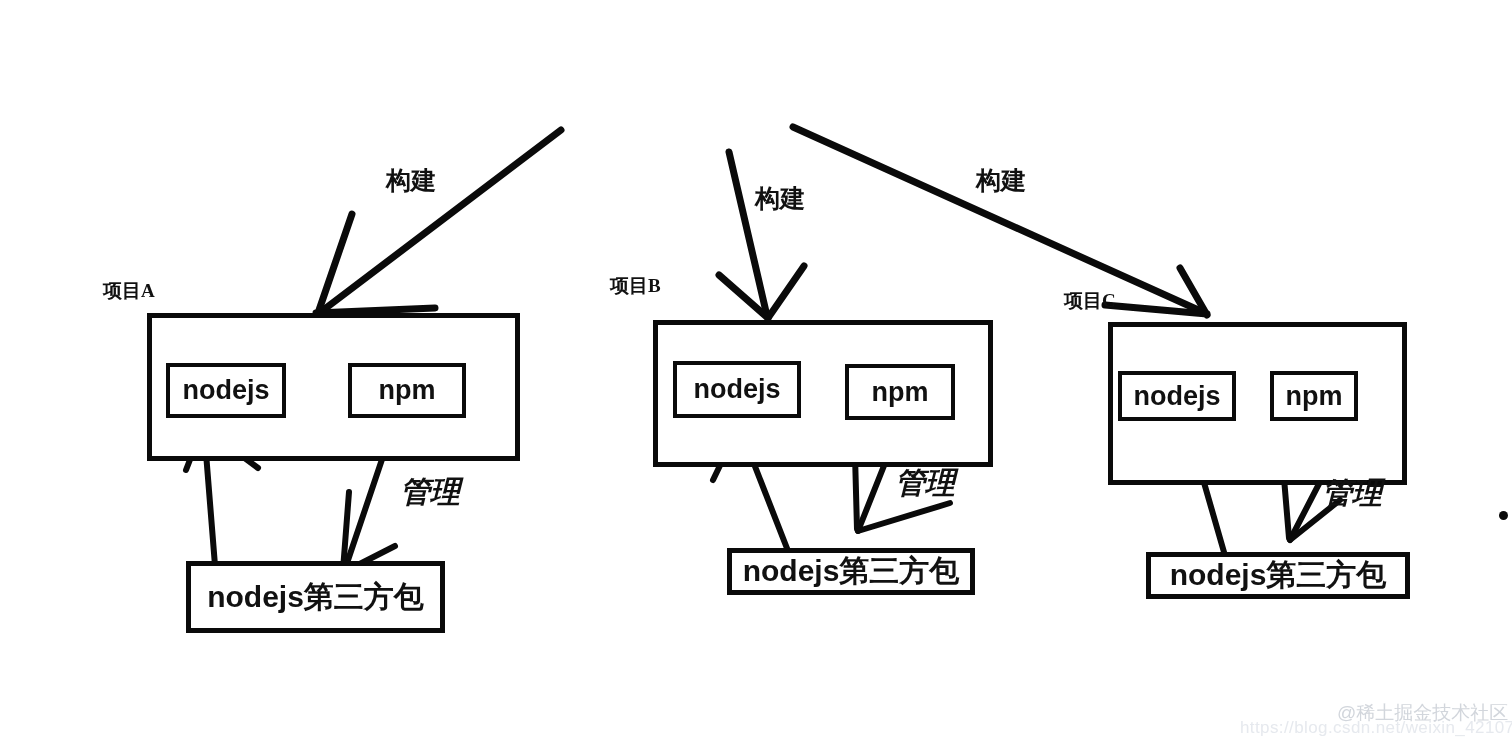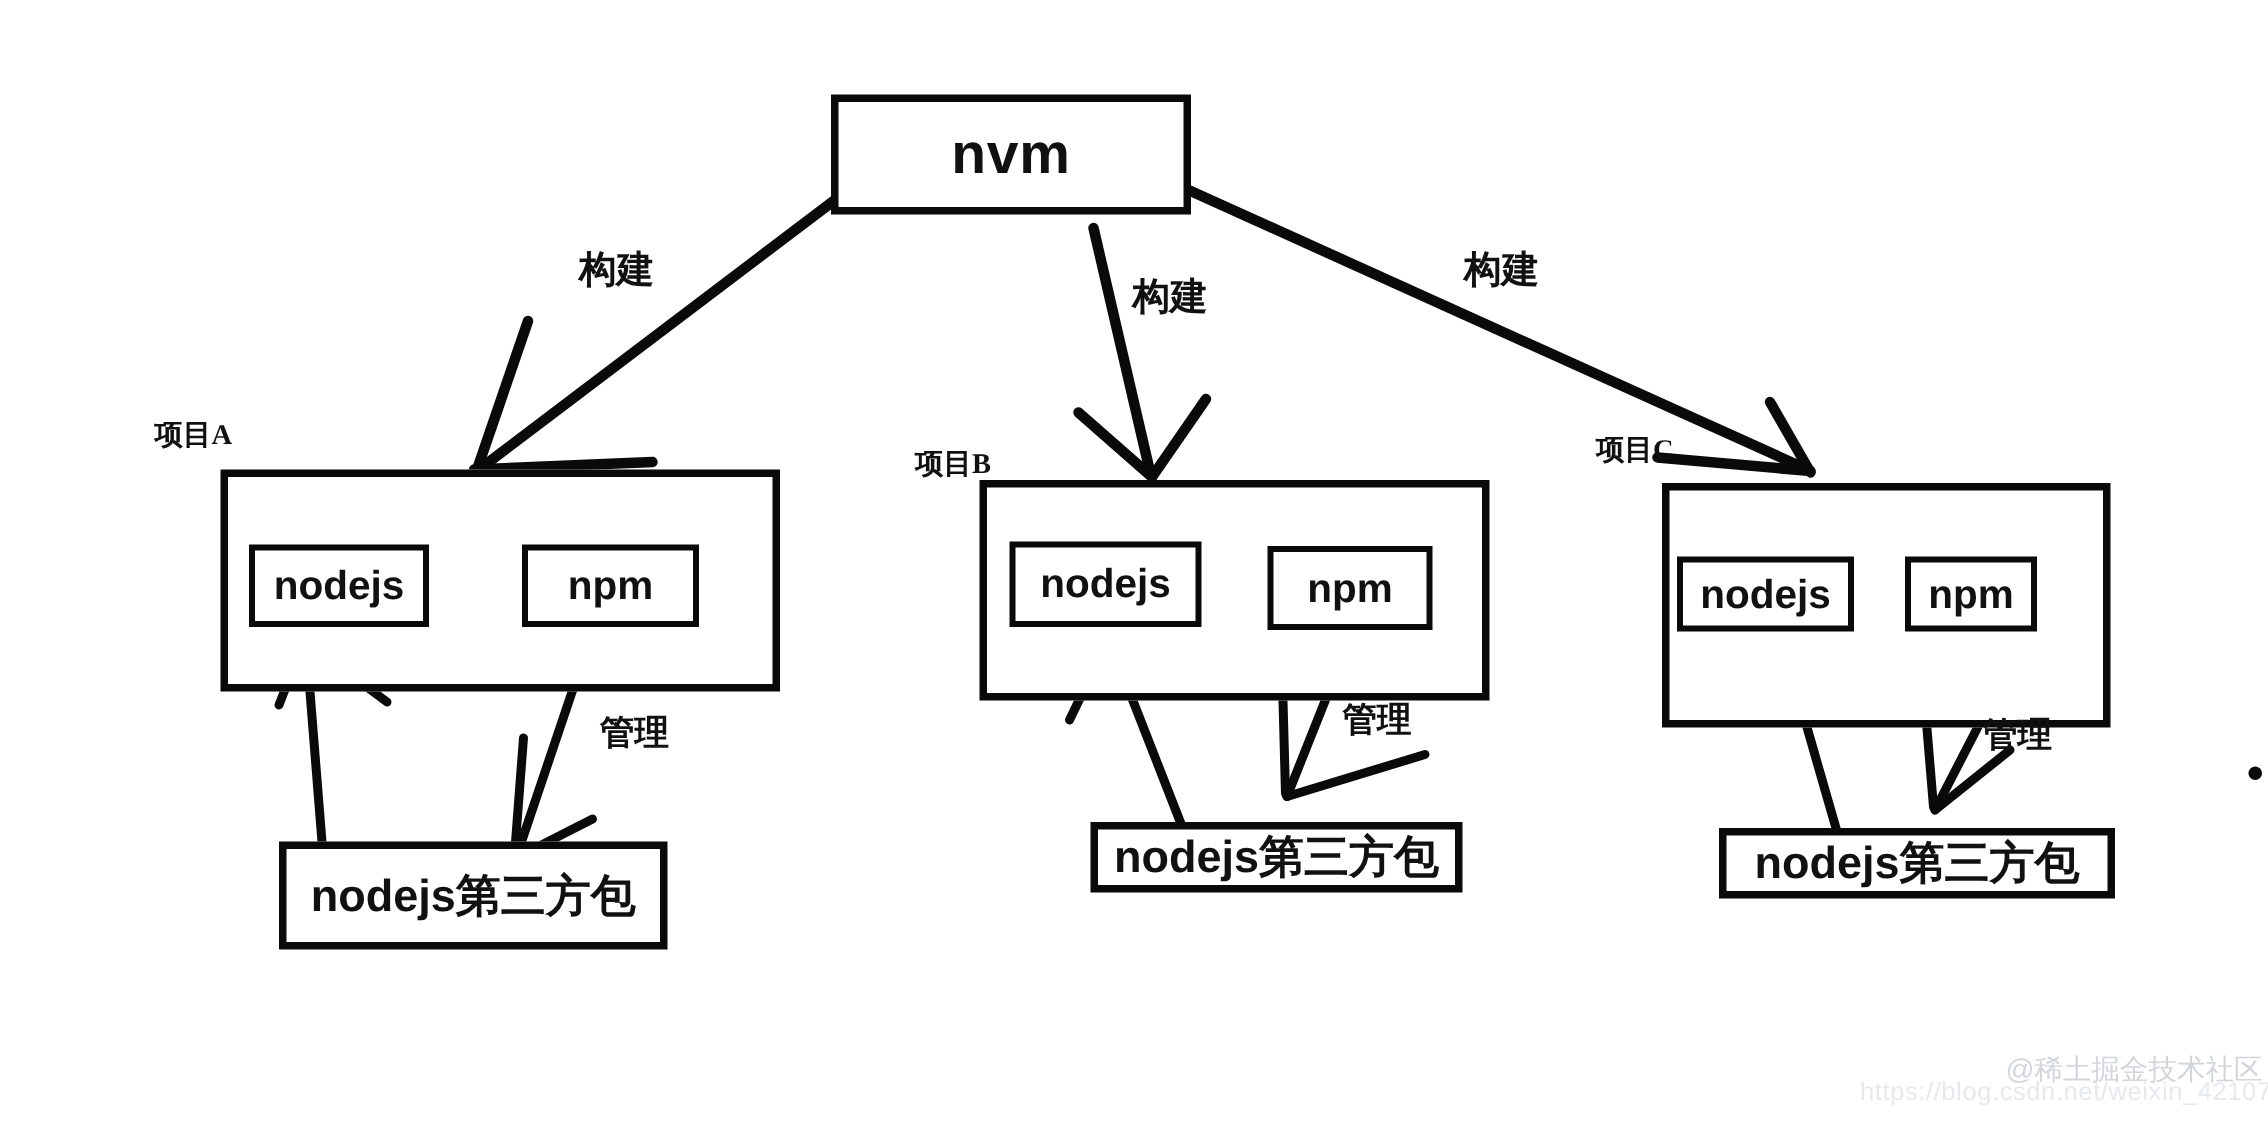--- a/index.html
+++ b/index.html
@@ -49,21 +49,21 @@
   .pkg-box { font-size: 30px; }
   .freetext {
     position: absolute;
     color: #111111;
     font-weight: bold;
     white-space: nowrap;
     line-height: 1;
   }
   .label-proj { font-size: 19px; font-family: "Liberation Serif", "DejaVu Serif", serif; font-weight: bold; }
   .label-edge { font-size: 25px; }
-  .label-manage { font-size: 23px; }
+  .label-manage { font-size: 30px; font-style: italic; }
   .watermark {
     position: absolute;
     white-space: nowrap;
     font-weight: normal;
   }
   .wm-jj { font-size: 19px; color: #d2d6dc; }
   .wm-url { font-size: 17px; color: #e6e9ee; letter-spacing: 0.4px; }
   .dot {
     position: absolute;
     width: 9px;
@@ -127,42 +127,39 @@
       </g>
       <g>
         <path d="M 1353,418 L 1290,540" stroke-width="6"></path>
         <path d="M 1283,466 L 1289,538" stroke-width="6"></path>
         <path d="M 1340,500 L 1290,540" stroke-width="6"></path>
       </g>
 
     </g>
   </svg>
 
-  <div class="node nvm-box" style="left:554px; top:63px; width:240px; height:80px;">
-    <span class="node-title">nvm</span>
-  </div>
 
   <div class="freetext label-edge" style="left:386px; top:168px;">构建</div>
   <div class="freetext label-edge" style="left:755px; top:186px;">构建</div>
   <div class="freetext label-edge" style="left:976px; top:168px;">构建</div>
 
   <div class="freetext label-proj" style="left:103px; top:281px;">项目A</div>
   <div class="node" style="left:147px; top:313px; width:373px; height:148px;"></div>
   <div class="node inner sub-box" style="left:166px; top:363px; width:120px; height:55px;">
     <span>nodejs</span>
   </div>
   <div class="node inner sub-box" style="left:348px; top:363px; width:118px; height:55px;">
     <span>npm</span>
   </div>
   <div class="freetext label-manage" style="left:400px; top:477px;">管理</div>
   <div class="node pkg-box" style="left:186px; top:561px; width:259px; height:72px;">
     <span>nodejs第三方包</span>
   </div>
 
-  <div class="freetext label-proj" style="left:610px; top:300px;">项目B</div>
+  <div class="freetext label-proj" style="left:610px; top:276px;">项目B</div>
   <div class="node" style="left:653px; top:320px; width:340px; height:147px;"></div>
   <div class="node inner sub-box" style="left:673px; top:361px; width:128px; height:57px;">
     <span>nodejs</span>
   </div>
   <div class="node inner sub-box" style="left:845px; top:364px; width:110px; height:56px;">
     <span>npm</span>
   </div>
   <div class="freetext label-manage" style="left:895px; top:468px;">管理</div>
   <div class="node pkg-box" style="left:727px; top:548px; width:248px; height:47px;">
     <span>nodejs第三方包</span>

